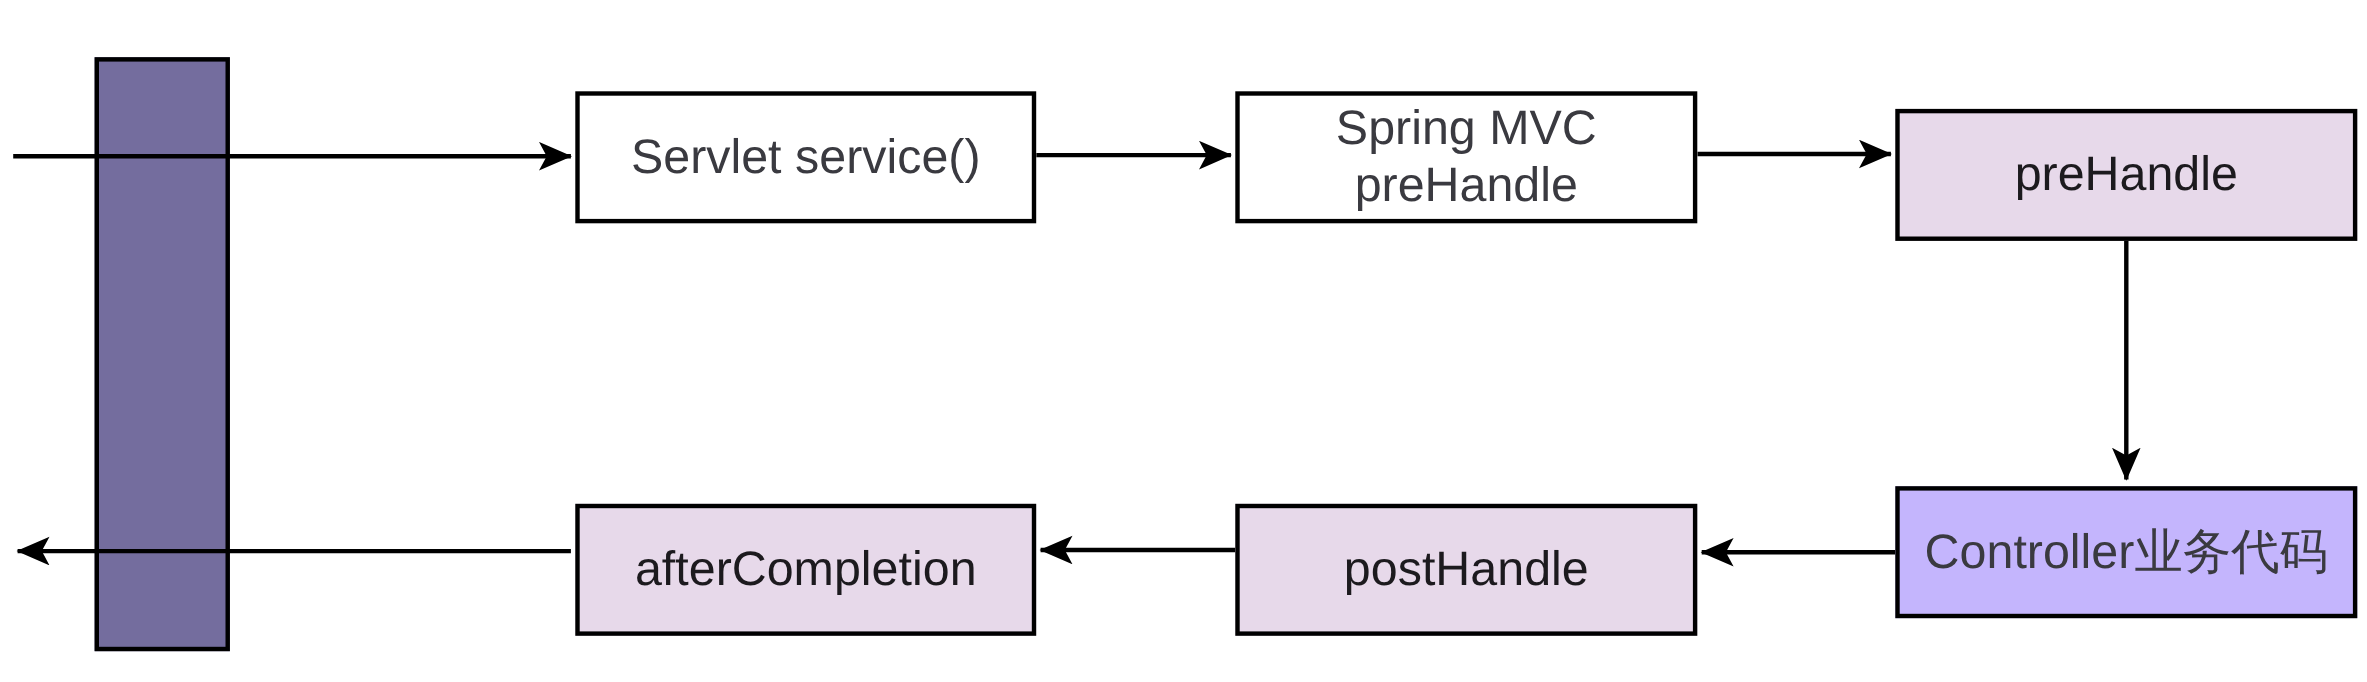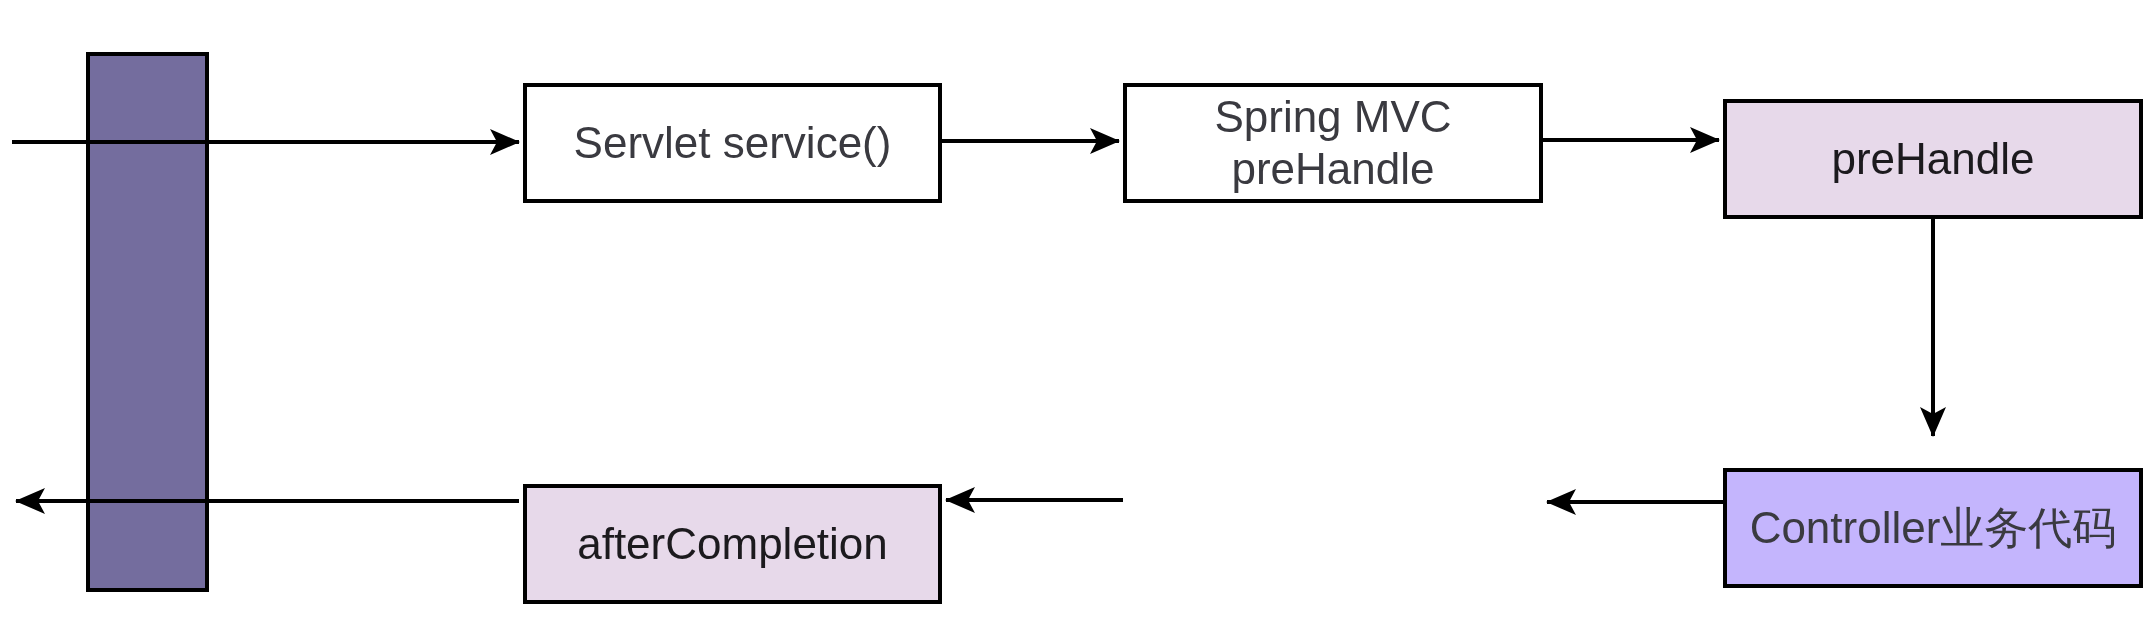--- a/index.html
+++ b/index.html
@@ -41,21 +41,21 @@
     text-align: center;
     border: 4px solid #000000;
     box-sizing: border-box;
     font-size: 44px;
     line-height: 1.18;
     color: #3a3a40;
     z-index: 3;
     padding: 0 6px;
   }
   .node.row-top { top: 83px; height: 120px; }
-  .node.row-bottom { top: 468px; height: 120px; text-align: center; }
+  .node.row-bottom { top: 442px; height: 120px; text-align: center; }
   .node.col-1 { left: 523px; width: 419px; }
   .node.col-2 { left: 1123px; width: 420px; }
   .node.col-3 { left: 1723px; width: 420px; }
   .node.highlight { color: #1c1a1e; margin-top: 16px; }
 </style>
 </head>
 <body>
 
 <div class="stage">
 
@@ -87,18 +87,21 @@
   </div>
 
   <div class="node row-top col-3 highlight" style="background-color: rgb(231, 217, 234);">
     <span>preHandle</span>
   </div>
 
   <div class="node row-bottom col-3" style="background-color: #c4b5fd;">
     <span>Controller业务代码</span>
   </div>
 
+  <div class="node row-bottom col-2 highlight" style="background-color: rgb(231, 217, 234);">
+    <span>postHandle</span>
+  </div>
 
   <div class="node row-bottom col-1 highlight" style="background-color: rgb(231, 217, 234);">
     <span>afterCompletion</span>
   </div>
 
 </div>
 
 </body></html>

